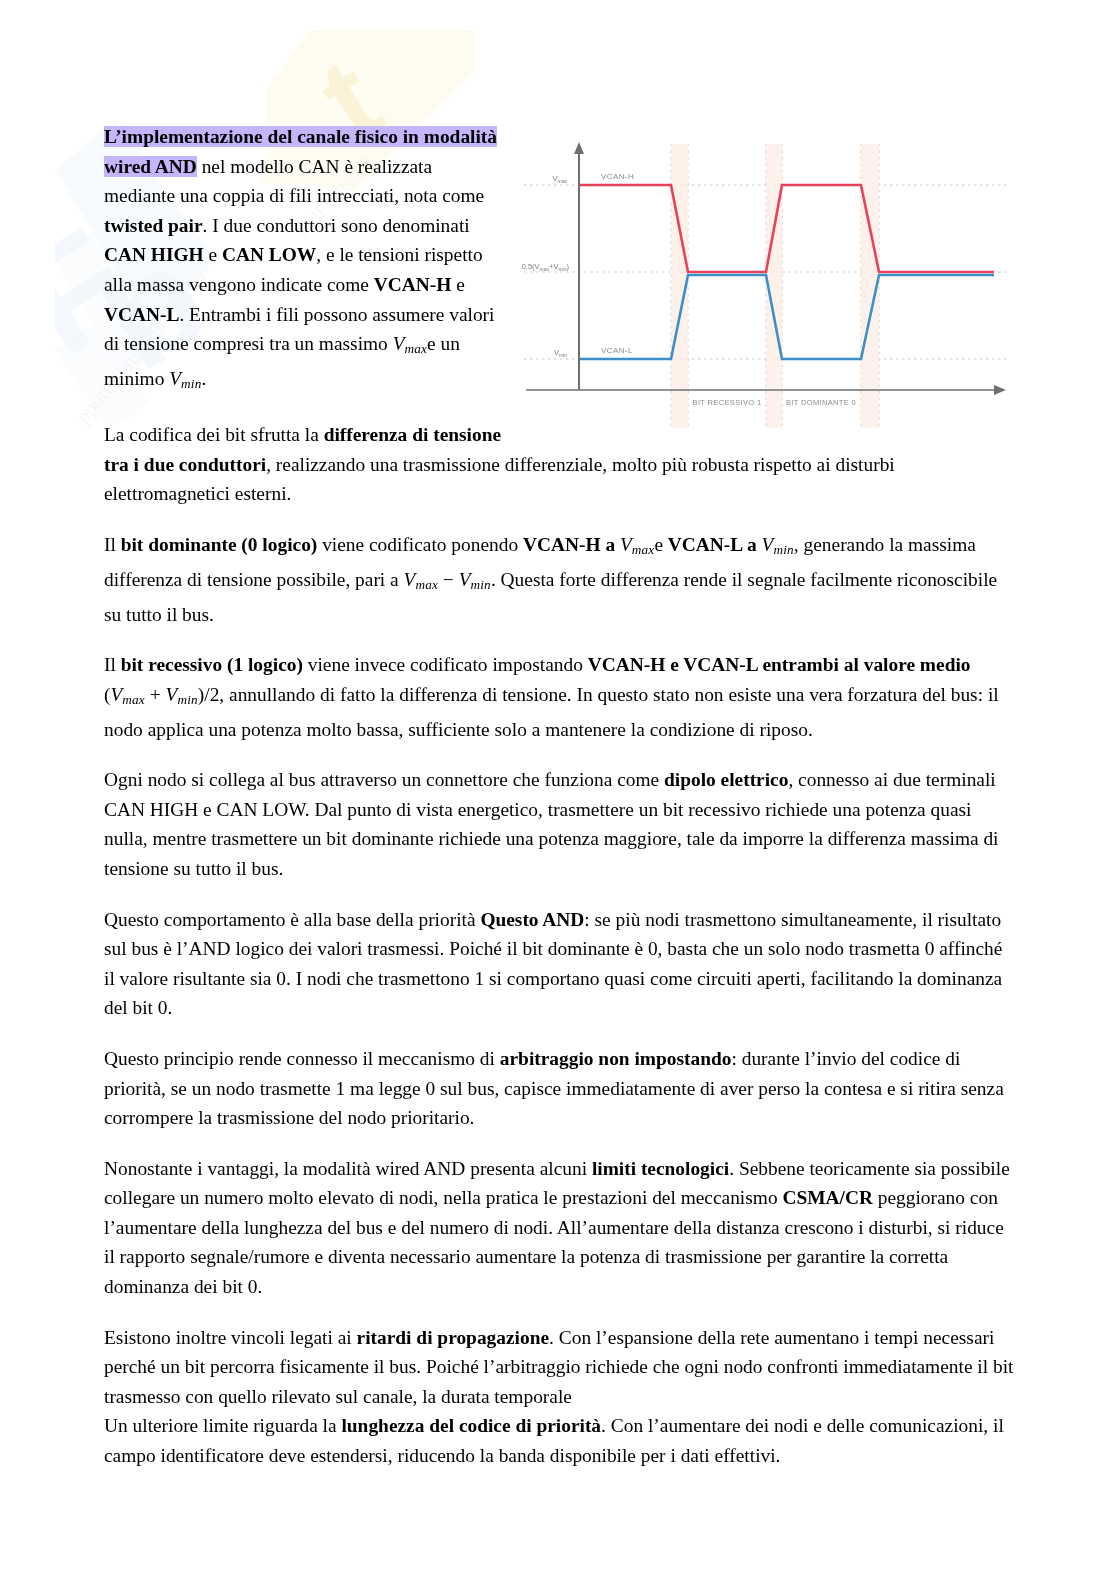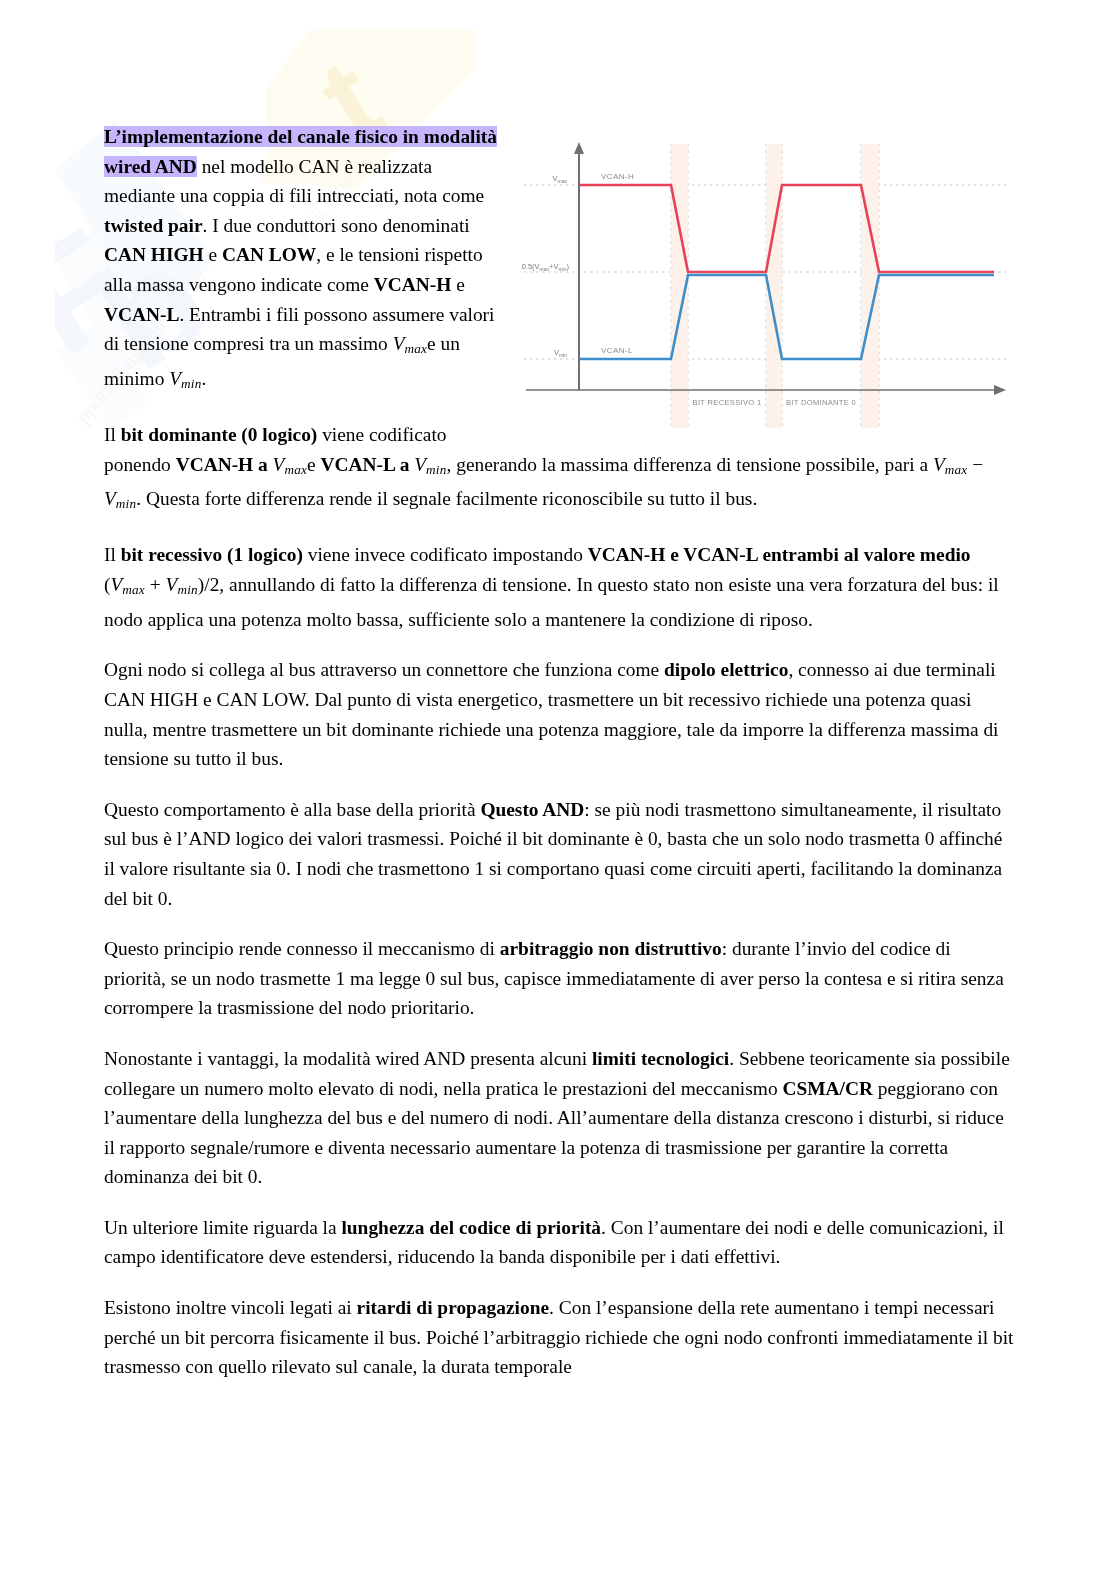--- a/index.html
+++ b/index.html
@@ -161,47 +161,50 @@
 
         <text x="211" y="273" text-anchor="middle" font-size="7.6" fill="#8a8a8a" letter-spacing="0.3">BIT RECESSIVO 1</text>
         <text x="305" y="273" text-anchor="middle" font-size="7.6" fill="#8a8a8a" letter-spacing="0.3">BIT DOMINANTE 0</text>
       </svg>
     </div>
 
     <p class="para">
       <b class="hl">L’implementazione del canale fisico in modalità wired AND</b><span> nel modello CAN è realizzata mediante una coppia di fili intrecciati, nota come </span><b>twisted pair</b><span>. I due conduttori sono denominati </span><b>CAN HIGH</b><span> e </span><b>CAN LOW</b><span>, e le tensioni rispetto alla massa vengono indicate come </span><b>VCAN-H</b><span> e </span><b>VCAN-L</b><span>. Entrambi i fili possono assumere valori di tensione compresi tra un massimo </span><span class="var"><span>V</span><sub>max</sub></span><span>e un minimo </span><span class="var"><span>V</span><sub>min</sub></span><span>.</span>
     </p>
 
+    <p class="para">
+      <span>La codifica dei bit sfrutta la </span><b>differenza di tensione tra i due conduttori</b><span>, realizzando una trasmissione differenziale, molto più robusta rispetto ai disturbi elettromagnetici esterni.</span>
+    </p>
 
     <p class="para">
       <span>Il </span><b>bit dominante (0 logico)</b><span> viene codificato ponendo </span><b>VCAN-H a </b><span class="var"><span>V</span><sub>max</sub></span><span>e </span><b>VCAN-L a </b><span class="var"><span>V</span><sub>min</sub></span><span>, generando la massima differenza di tensione possibile, pari a </span><span class="var"><span>V</span><sub>max</sub></span><span> − </span><span class="var"><span>V</span><sub>min</sub></span><span>. Questa forte differenza rende il segnale facilmente riconoscibile su tutto il bus.</span>
     </p>
 
     <p class="para">
       <span>Il </span><b>bit recessivo (1 logico)</b><span> viene invece codificato impostando </span><b>VCAN-H e VCAN-L entrambi al valore medio</b><span> (</span><span class="var"><span>V</span><sub>max</sub></span><span> + </span><span class="var"><span>V</span><sub>min</sub></span><span>)/2, annullando di fatto la differenza di tensione. In questo stato non esiste una vera forzatura del bus: il nodo applica una potenza molto bassa, sufficiente solo a mantenere la condizione di riposo.</span>
     </p>
 
     <p class="para">
       <span>Ogni nodo si collega al bus attraverso un connettore che funziona come </span><b>dipolo elettrico</b><span>, connesso ai due terminali CAN HIGH e CAN LOW. Dal punto di vista energetico, trasmettere un bit recessivo richiede una potenza quasi nulla, mentre trasmettere un bit dominante richiede una potenza maggiore, tale da imporre la differenza massima di tensione su tutto il bus.</span>
     </p>
 
     <p class="para">
       <span>Questo comportamento è alla base della priorità </span><b>Questo AND</b><span>: se più nodi trasmettono simultaneamente, il risultato sul bus è l’AND logico dei valori trasmessi. Poiché il bit dominante è 0, basta che un solo nodo trasmetta 0 affinché il valore risultante sia 0. I nodi che trasmettono 1 si comportano quasi come circuiti aperti, facilitando la dominanza del bit 0.</span>
     </p>
 
     <p class="para">
-      <span>Questo principio rende connesso il meccanismo di </span><b>arbitraggio non distruttivo</b><span>: durante l’invio del codice di priorità, se un nodo trasmette 1 ma legge 0 sul bus, capisce immediatamente di aver perso la contesa e si ritira senza corrompere la trasmissione del nodo prioritario.</span>
+      <span>Questo principio rende connesso il meccanismo di </span><b>arbitraggio non impostando</b><span>: durante l’invio del codice di priorità, se un nodo trasmette 1 ma legge 0 sul bus, capisce immediatamente di aver perso la contesa e si ritira senza corrompere la trasmissione del nodo prioritario.</span>
     </p>
 
     <p class="para">
       <span>Nonostante i vantaggi, la modalità wired AND presenta alcuni </span><b>limiti tecnologici</b><span>. Sebbene teoricamente sia possibile collegare un numero molto elevato di nodi, nella pratica le prestazioni del meccanismo </span><b>CSMA/CR</b><span> peggiorano con l’aumentare della lunghezza del bus e del numero di nodi. All’aumentare della distanza crescono i disturbi, si riduce il rapporto segnale/rumore e diventa necessario aumentare la potenza di trasmissione per garantire la corretta dominanza dei bit 0.</span>
-    </p>
-
-    <p class="para">
-      <span>Un ulteriore limite riguarda la </span><b>lunghezza del codice di priorità</b><span>. Con l’aumentare dei nodi e delle comunicazioni, il campo identificatore deve estendersi, riducendo la banda disponibile per i dati effettivi.</span>
     </p>
 
     <p class="para tight">
       <span>Esistono inoltre vincoli legati ai </span><b>ritardi di propagazione</b><span>. Con l’espansione della rete aumentano i tempi necessari perché un bit percorra fisicamente il bus. Poiché l’arbitraggio richiede che ogni nodo confronti immediatamente il bit trasmesso con quello rilevato sul canale, la durata temporale</span>
     </p>
 
+    <p class="para">
+      <span>Un ulteriore limite riguarda la </span><b>lunghezza del codice di priorità</b><span>. Con l’aumentare dei nodi e delle comunicazioni, il campo identificatore deve estendersi, riducendo la banda disponibile per i dati effettivi.</span>
+    </p>
+
   </div>
 </div>
 
 </body></html>

